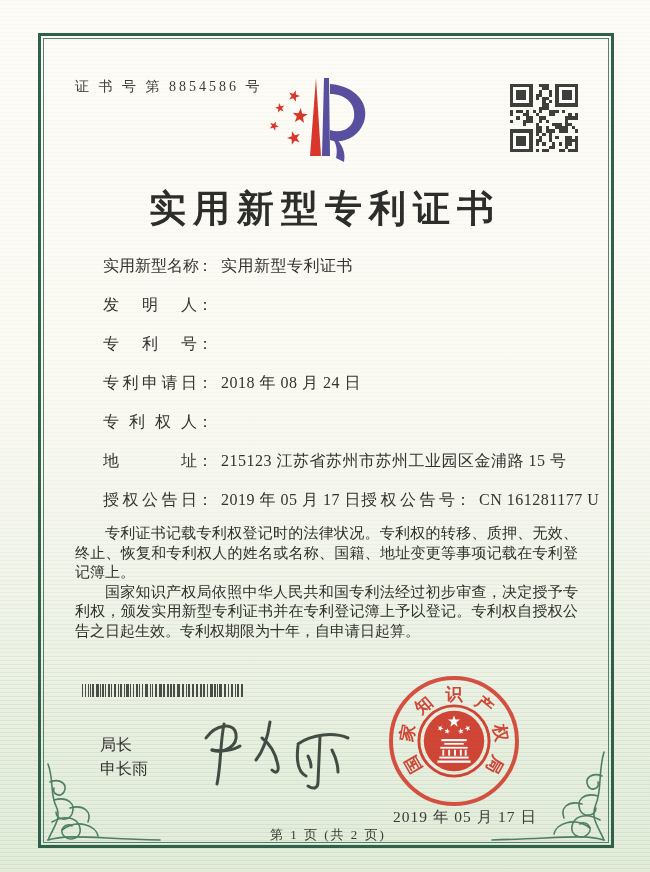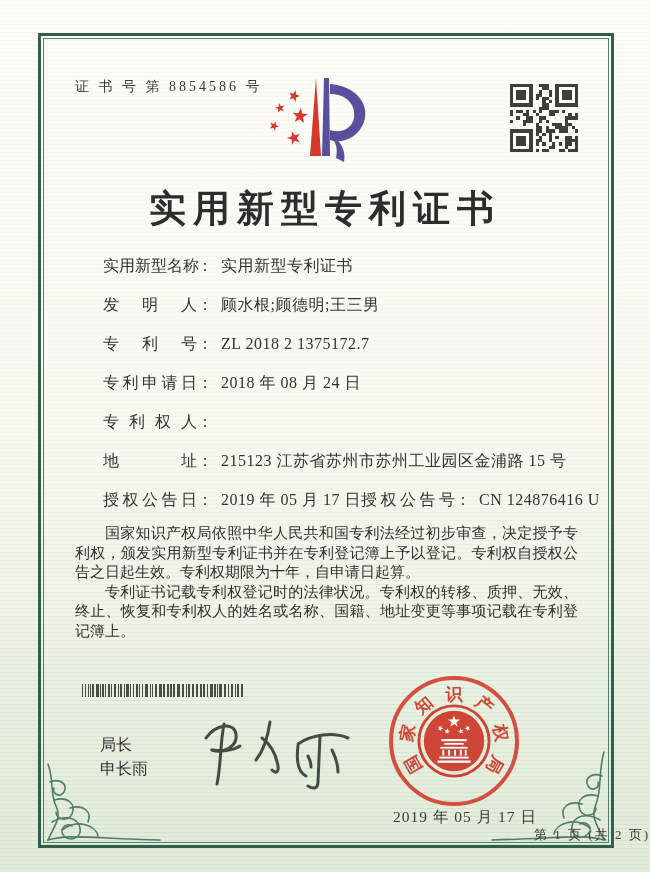--- a/index.html
+++ b/index.html
@@ -77,21 +77,21 @@
     font-size:17px;font-weight:700;color:rgba(205,55,40,0.92);
     font-family:"Liberation Sans","DejaVu Sans",sans-serif;
   }
   .emblem{position:absolute;left:50%;top:50%;transform:translate(-50%,-50%);opacity:0.92;}
   .issue-date{
     position:absolute;left:393px;top:807px;z-index:2;
     font-size:15.5px;letter-spacing:1px;color:#3a3a38;
   }
   .footer{
     position:absolute;left:6px;right:0;top:826px;z-index:2;
-    text-align:right;font-size:13px;letter-spacing:2px;color:#3a3a38;
+    text-align:center;font-size:13px;letter-spacing:2px;color:#3a3a38;
   }
 </style>
 </head>
 <body>
 
 <div class="page">
   <div class="bg-pattern"></div>
 
   <div class="frame">
     <div class="frame-inner"></div>
@@ -263,26 +263,24 @@
 
   <div class="fields">
     <div class="field-row">
       <span class="field-label">实用新型名称</span>
         <span class="field-colon">：</span>
         <span class="field-value">实用新型专利证书</span>
     </div>
     <div class="field-row">
       <span class="field-label">发明人</span>
         <span class="field-colon">：</span>
-        <span class="field-value">顾水根;顾德明;王三男</span>
     </div>
     <div class="field-row">
       <span class="field-label">专利号</span>
         <span class="field-colon">：</span>
-        <span class="field-value">ZL 2018 2 1375172.7</span>
     </div>
     <div class="field-row">
       <span class="field-label">专利申请日</span>
         <span class="field-colon">：</span>
         <span class="field-value">2018 年 08 月 24 日</span>
     </div>
     <div class="field-row">
       <span class="field-label">专利权人</span>
         <span class="field-colon">：</span>
     </div>
@@ -293,28 +291,28 @@
     </div>
     <div class="field-row">
       <span class="grant-left">
         <span class="field-label">授权公告日</span>
           <span class="field-colon">：</span>
           <span class="field-value">2019 年 05 月 17 日</span>
       </span>
       <span class="grant-right">
         <span class="field-label">授权公告号</span>
           <span class="field-colon">：</span>
-          <span class="field-value">CN 124876416 U</span>
+          <span class="field-value">CN 161281177 U</span>
       </span>
     </div>
   </div>
 
   <div class="body-text">
+    <p>专利证书记载专利权登记时的法律状况。专利权的转移、质押、无效、终止、恢复和专利权人的姓名或名称、国籍、地址变更等事项记载在专利登记簿上。</p>
     <p>国家知识产权局依照中华人民共和国专利法经过初步审查，决定授予专利权，颁发实用新型专利证书并在专利登记簿上予以登记。专利权自授权公告之日起生效。专利权期限为十年，自申请日起算。</p>
-    <p>专利证书记载专利权登记时的法律状况。专利权的转移、质押、无效、终止、恢复和专利权人的姓名或名称、国籍、地址变更等事项记载在专利登记簿上。</p>
   </div>
 
   <svg id="barcode-svg" class="barcode" viewBox="0 0 164 13" preserveAspectRatio="none" shape-rendering="crispEdges">
       <rect x="0" y="0" width="1" height="13" fill="#4a4d47"></rect>
       <rect x="3" y="0" width="1" height="13" fill="#4a4d47"></rect>
       <rect x="6" y="0" width="1" height="13" fill="#4a4d47"></rect>
       <rect x="8" y="0" width="1" height="13" fill="#4a4d47"></rect>
       <rect x="10" y="0" width="2" height="13" fill="#4a4d47"></rect>
       <rect x="14" y="0" width="3" height="13" fill="#4a4d47"></rect>
       <rect x="18" y="0" width="1" height="13" fill="#4a4d47"></rect>

